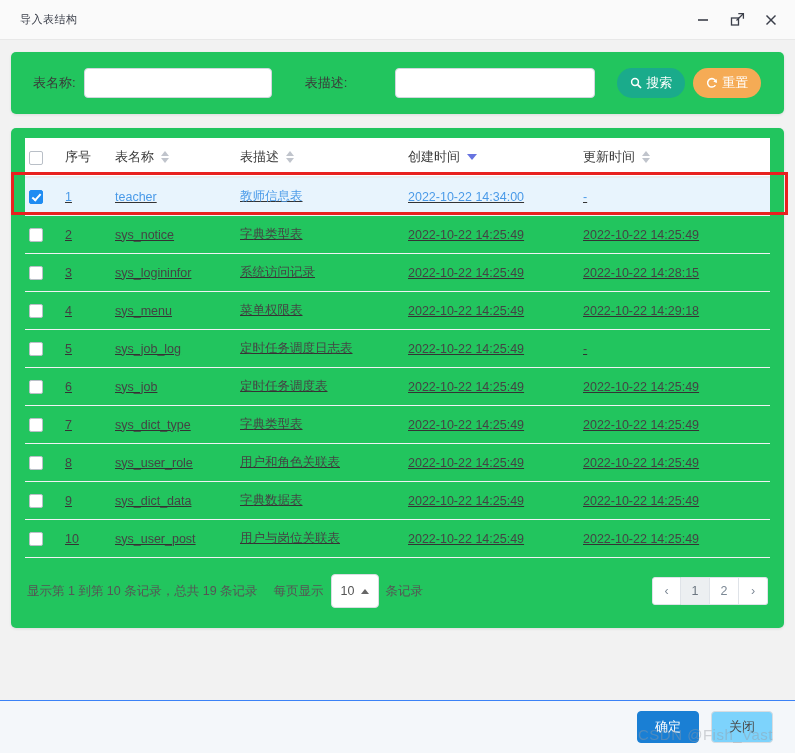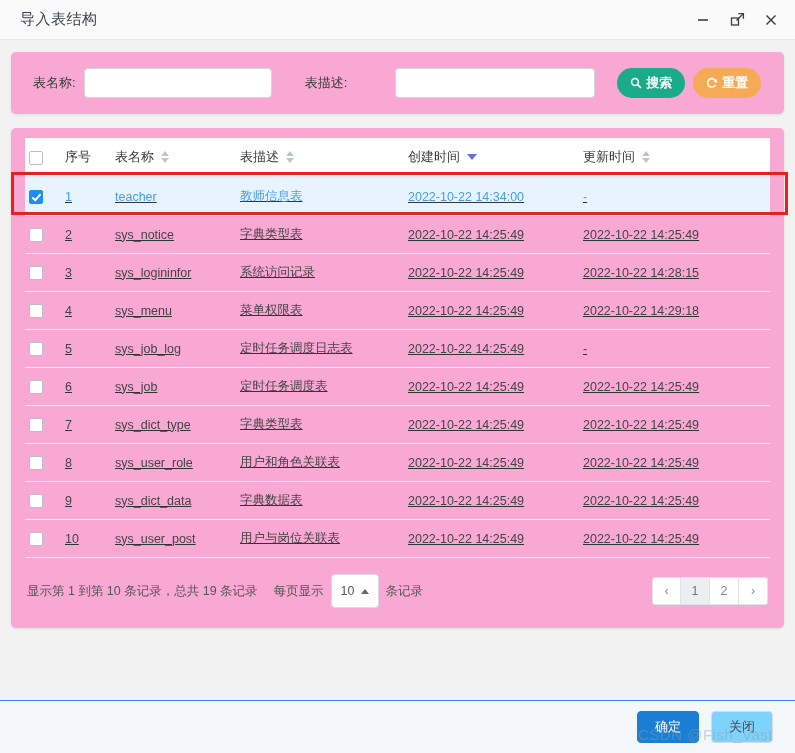--- a/index.html
+++ b/index.html
@@ -28,21 +28,21 @@
     height: 40px;
     min-height: 40px;
     background: #fafafa;
     border-bottom: 1px solid #e8e8e8;
     display: flex;
     align-items: center;
     padding: 0 14px 0 20px;
     box-sizing: border-box;
   }
   .title-text {
-    font-size: 15px;
+    font-size: 11px;
     color: #3b3f4a;
     letter-spacing: .5px;
     flex: 1;
   }
   .win-btns {
     display: flex;
     align-items: center;
     gap: 14px;
   }
   .win-btn {
@@ -56,21 +56,21 @@
   }
   .win-btn svg { display: block; }
   
   .modal-body {
     flex: 1;
     padding: 12px 11px 0 11px;
     box-sizing: border-box;
     overflow: hidden;
   }
   .panel {
-    background: #f9a8d4;
+    background: #22c55e;
     border-radius: 5px;
     box-shadow: 0 1px 3px rgba(0,0,0,.09);
   }
   
   .search-panel {
     height: 62px;
     display: flex;
     align-items: center;
     padding: 0 22px;
     box-sizing: border-box;
@@ -108,21 +108,20 @@
     border-radius: 15px;
     color: #ffffff;
     font-family: inherit;
     font-size: 13px;
     padding: 0 13px;
     display: inline-flex;
     align-items: center;
     gap: 4px;
     cursor: pointer;
     white-space: nowrap;
-    font-weight: bold;
   }
   .btn-search { background: #1aab8b; }
   .btn-reset  { background: #f5ab55; }
   .pill-btn svg { display: block; }
   
   .table-panel {
     padding: 10px 14px 6px 14px;
     box-sizing: border-box;
   }
   table.data {

